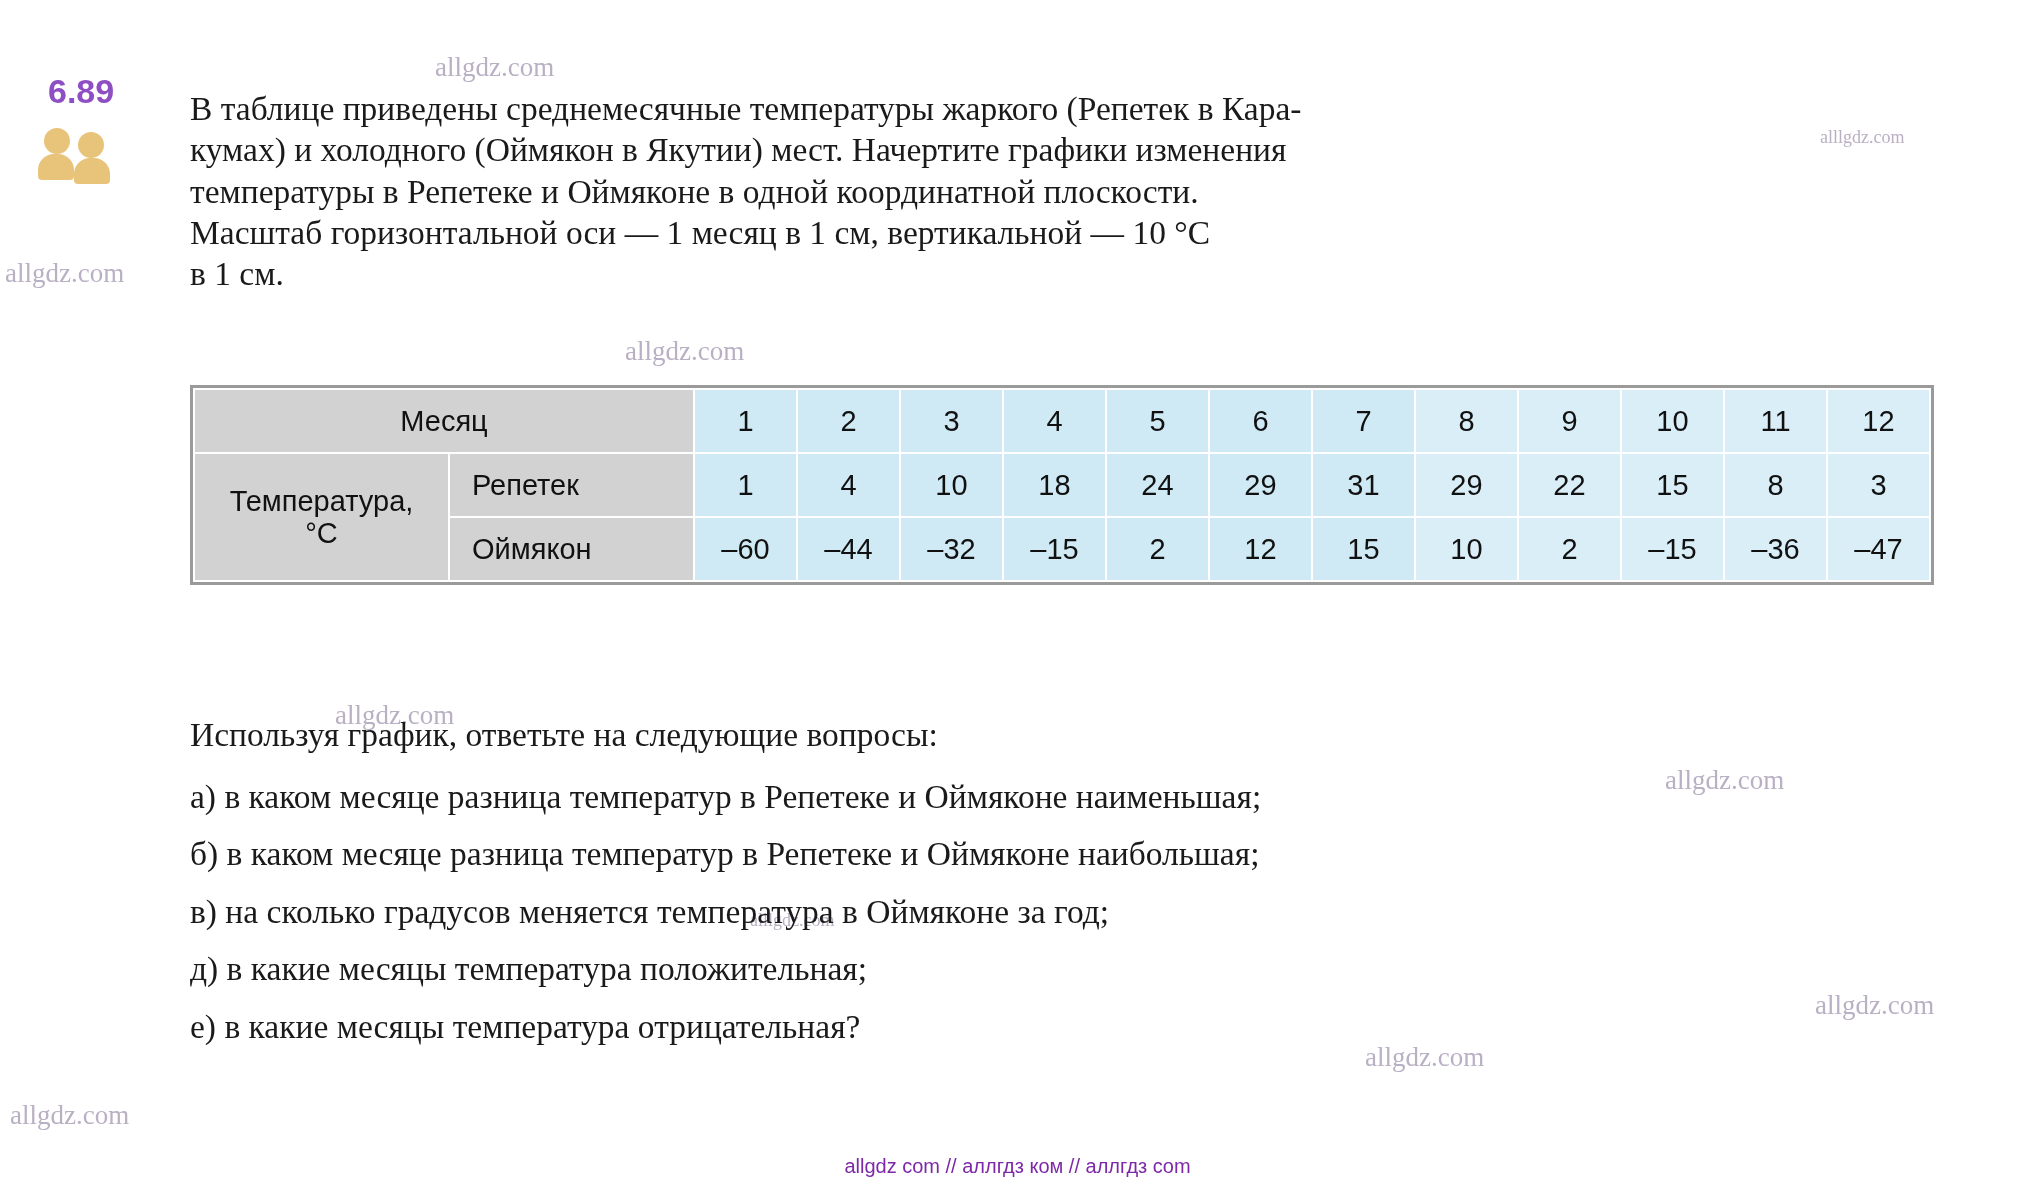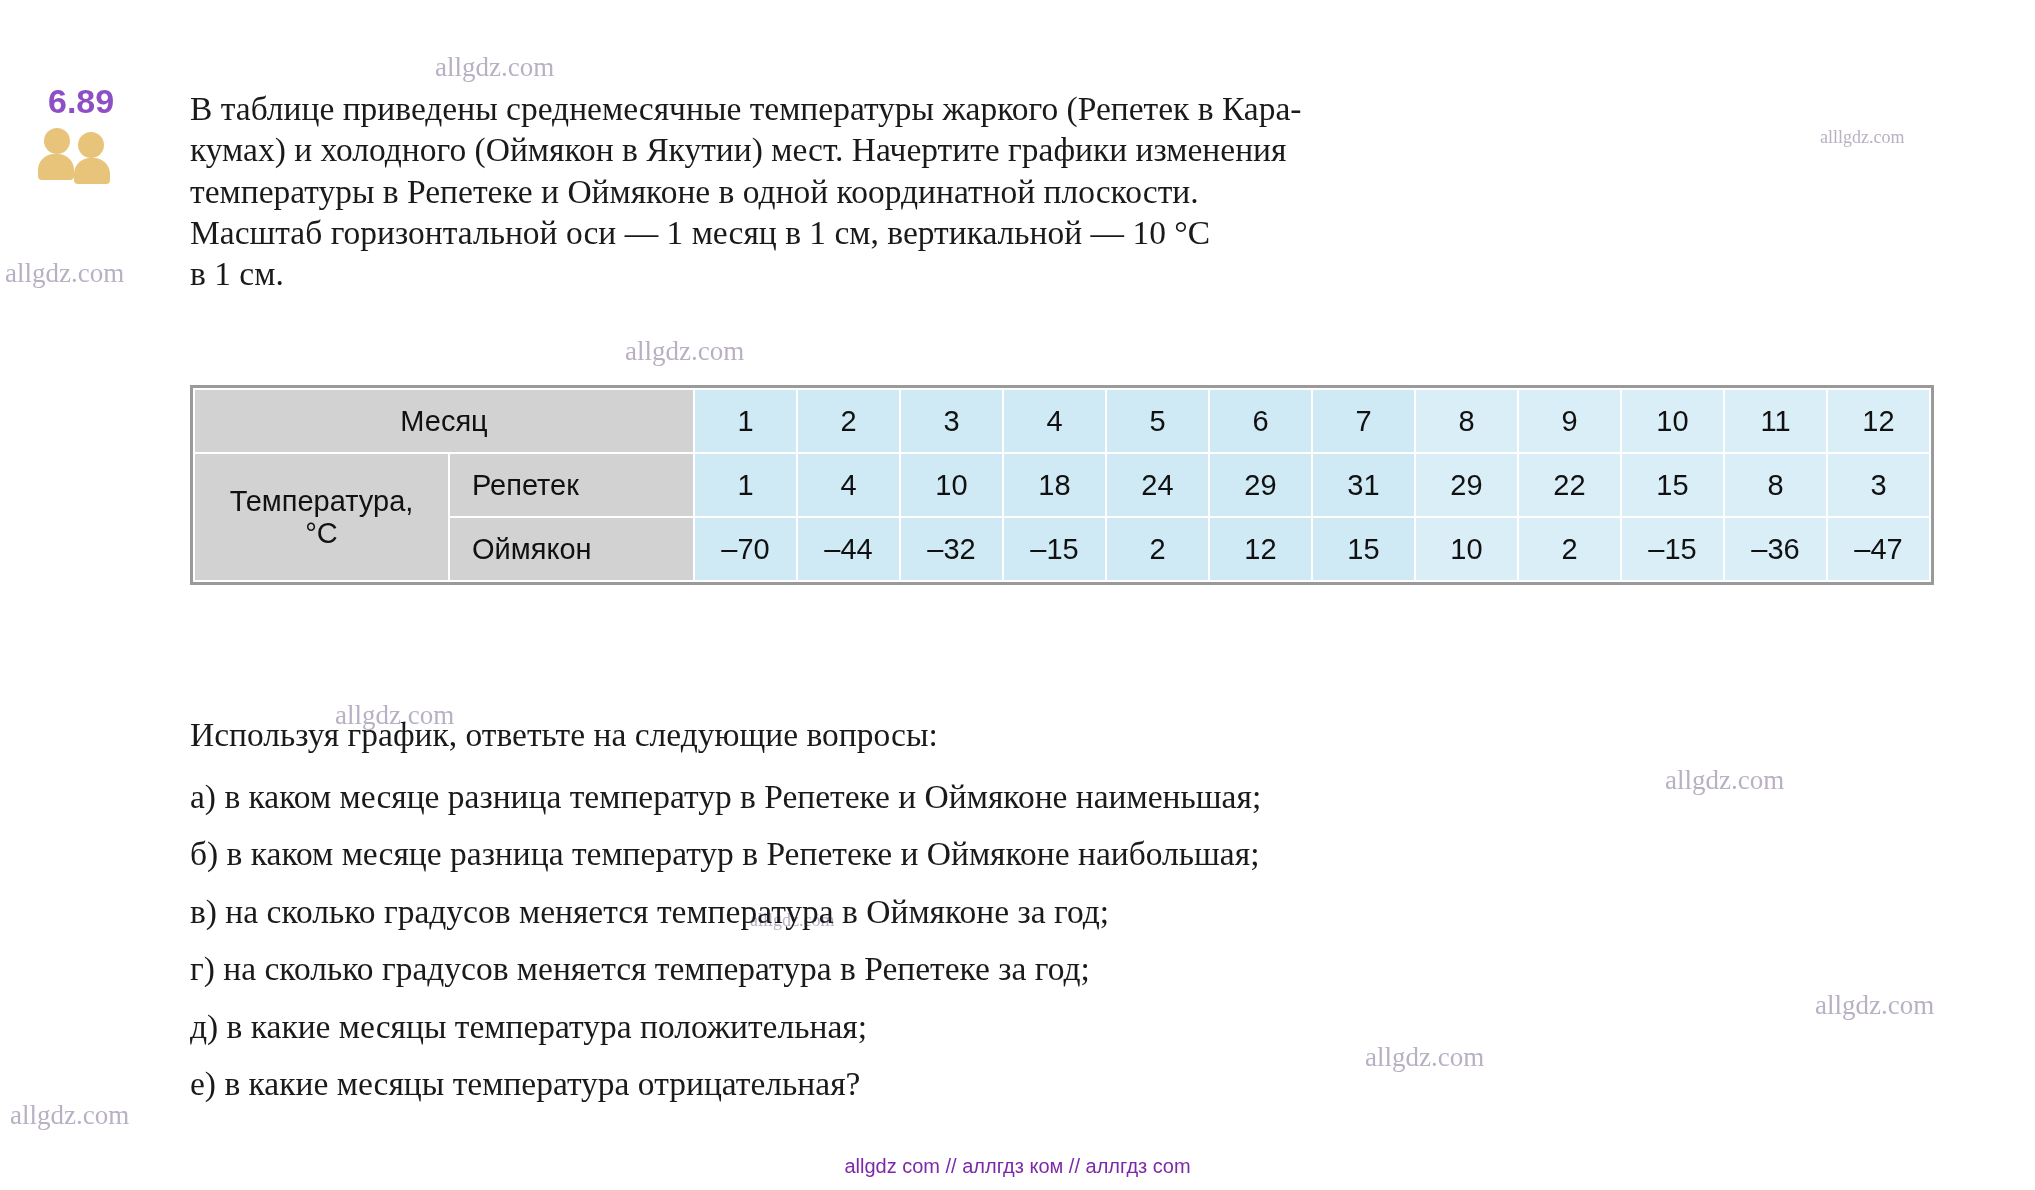--- a/index.html
+++ b/index.html
@@ -44,21 +44,21 @@
     text-align: center;
     color: #7d28a8;
     font-family: "Liberation Sans", sans-serif;
     font-size: 20px;
   }
 
   
   #ex-num {
     position: absolute;
     left: 48px;
-    top: 82px;
+    top: 72px;
     font-family: "Liberation Sans", sans-serif;
     font-size: 34px;
     font-weight: bold;
     color: #8f4fc4;
   }
   #ex-icon {
     position: absolute;
     left: 38px;
     top: 128px;
     width: 80px;
@@ -212,21 +212,21 @@
         <td class="val">29</td>
         <td class="val">31</td>
         <td class="val val-alt">29</td>
         <td class="val val-alt">22</td>
         <td class="val val-alt">15</td>
         <td class="val val-alt">8</td>
         <td class="val val-alt">3</td>
       </tr>
       <tr>
         <td class="lbl lbl-city">Оймякон</td>
-        <td class="val">–70</td>
+        <td class="val">–60</td>
         <td class="val">–44</td>
         <td class="val">–32</td>
         <td class="val">–15</td>
         <td class="val">2</td>
         <td class="val">12</td>
         <td class="val">15</td>
         <td class="val val-alt">10</td>
         <td class="val val-alt">2</td>
         <td class="val val-alt">–15</td>
         <td class="val val-alt">–36</td>
@@ -235,20 +235,19 @@
     </tbody>
       </table>
   </div>
 
   <div id="questions">
     <div class="intro">Используя график, ответьте на следующие вопросы:</div>
     <div id="question-list">
         <div class="q">а) в каком месяце разница температур в Репетеке и Оймяконе наименьшая;</div>
         <div class="q">б) в каком месяце разница температур в Репетеке и Оймяконе наибольшая;</div>
         <div class="q">в) на сколько градусов меняется температура в Оймяконе за год;</div>
-        <div class="q">г) на сколько градусов меняется температура в Репетеке за год;</div>
         <div class="q">д) в какие месяцы температура положительная;</div>
         <div class="q">е) в какие месяцы температура отрицательная?</div>
       </div>
   </div>
 
   <div class="wm-bottom">allgdz com  //  аллгдз ком  //  аллгдз com</div>
 </div>
 
 </body></html>

